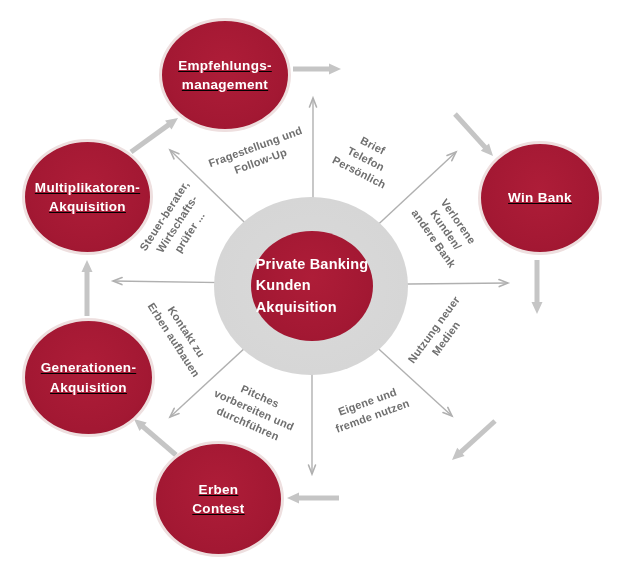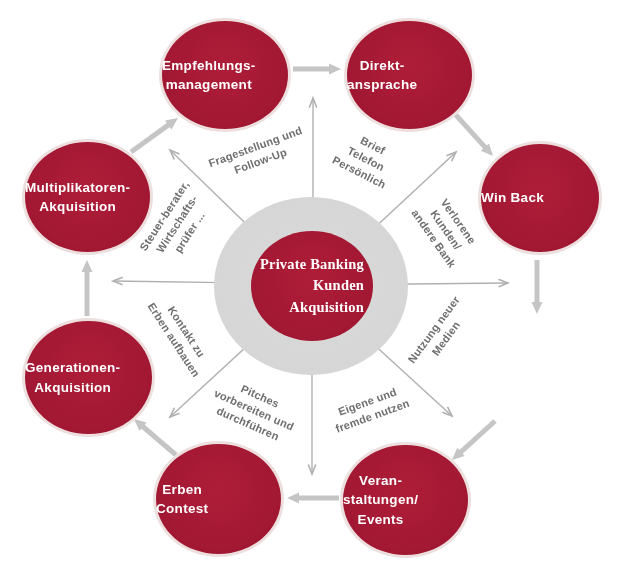--- a/index.html
+++ b/index.html
@@ -7,25 +7,25 @@
   .stage{position:relative;width:619px;height:573px;background:#ffffff;overflow:hidden;}
   svg.arrows{position:absolute;left:0;top:0;width:619px;height:573px;}
   .thin-line{stroke:#b0b0b0;stroke-width:1.4;fill:none;}
   .thin-head{stroke:#b0b0b0;stroke-width:1.6;fill:none;stroke-linecap:round;}
   .thick-line{stroke:#c5c5c5;stroke-width:5;fill:none;}
   .thick-head{fill:#c5c5c5;stroke:none;}
   .hub-ring{position:absolute;left:214px;top:197px;width:194px;height:178px;border-radius:50%;
     background:radial-gradient(ellipse at 50% 50%, #dadada 0%, #d6d6d6 70%, #cfcfcf 100%);}
   .hub{position:absolute;left:251px;top:231px;width:122px;height:110px;border-radius:50%;
     background:radial-gradient(ellipse at 50% 42%, #ae1d38 0%, #a31833 65%, #9a152e 100%);
-    display:flex;align-items:center;justify-content:center;text-align:right;font-family:Liberation Serif, serif;}
+    display:flex;align-items:center;justify-content:center;text-align:left;}
   .hub span{color:#ffffff;font-weight:bold;font-size:14.5px;line-height:1.45;white-space:pre-line;letter-spacing:.2px;}
   .node{position:absolute;border-radius:50%;box-sizing:border-box;border:3px solid #eedfdf;
     background:radial-gradient(ellipse at 50% 42%, #ae1d38 0%, #a31833 65%, #98142d 100%);
-    display:flex;align-items:center;justify-content:flex-start;text-align:center;}
+    display:flex;align-items:center;justify-content:center;text-align:center;text-decoration:underline;}
   .node span{color:#ffffff;font-weight:bold;font-size:13.5px;line-height:1.42;white-space:pre-line;letter-spacing:.3px;}
   .clabel{position:absolute;color:#6f6f6f;font-weight:bold;font-size:11px;line-height:1.35;
     text-align:center;white-space:pre-line;letter-spacing:.2px;}
 </style>
 </head>
 <body>
 
 <div class="stage">
 
   <svg class="arrows" viewBox="0 0 619 573" aria-hidden="true">
@@ -122,31 +122,22 @@
   <div class="hub">
     <span>Private Banking
 Kunden
 Akquisition</span>
   </div>
 
   <div class="node" style="left:159px;top:18px;width:132px;height:114px;">
     <span>Empfehlungs-
 management</span>
   </div>
-  <div class="node" style="left:344px;top:18px;width:131px;height:114px;">
-    <span>Direkt-
-ansprache</span>
-  </div>
   <div class="node" style="left:478px;top:141px;width:124px;height:114px;">
-    <span>Win Back</span>
-  </div>
-  <div class="node" style="left:340px;top:442px;width:131px;height:116px;">
-    <span>Veran-
-staltungen/
-Events</span>
+    <span>Win Bank</span>
   </div>
   <div class="node" style="left:153px;top:441px;width:131px;height:116px;">
     <span>Erben
 Contest</span>
   </div>
   <div class="node" style="left:22px;top:318px;width:133px;height:119px;">
     <span>Generationen-
 Akquisition</span>
   </div>
   <div class="node" style="left:22px;top:139px;width:131px;height:116px;">

